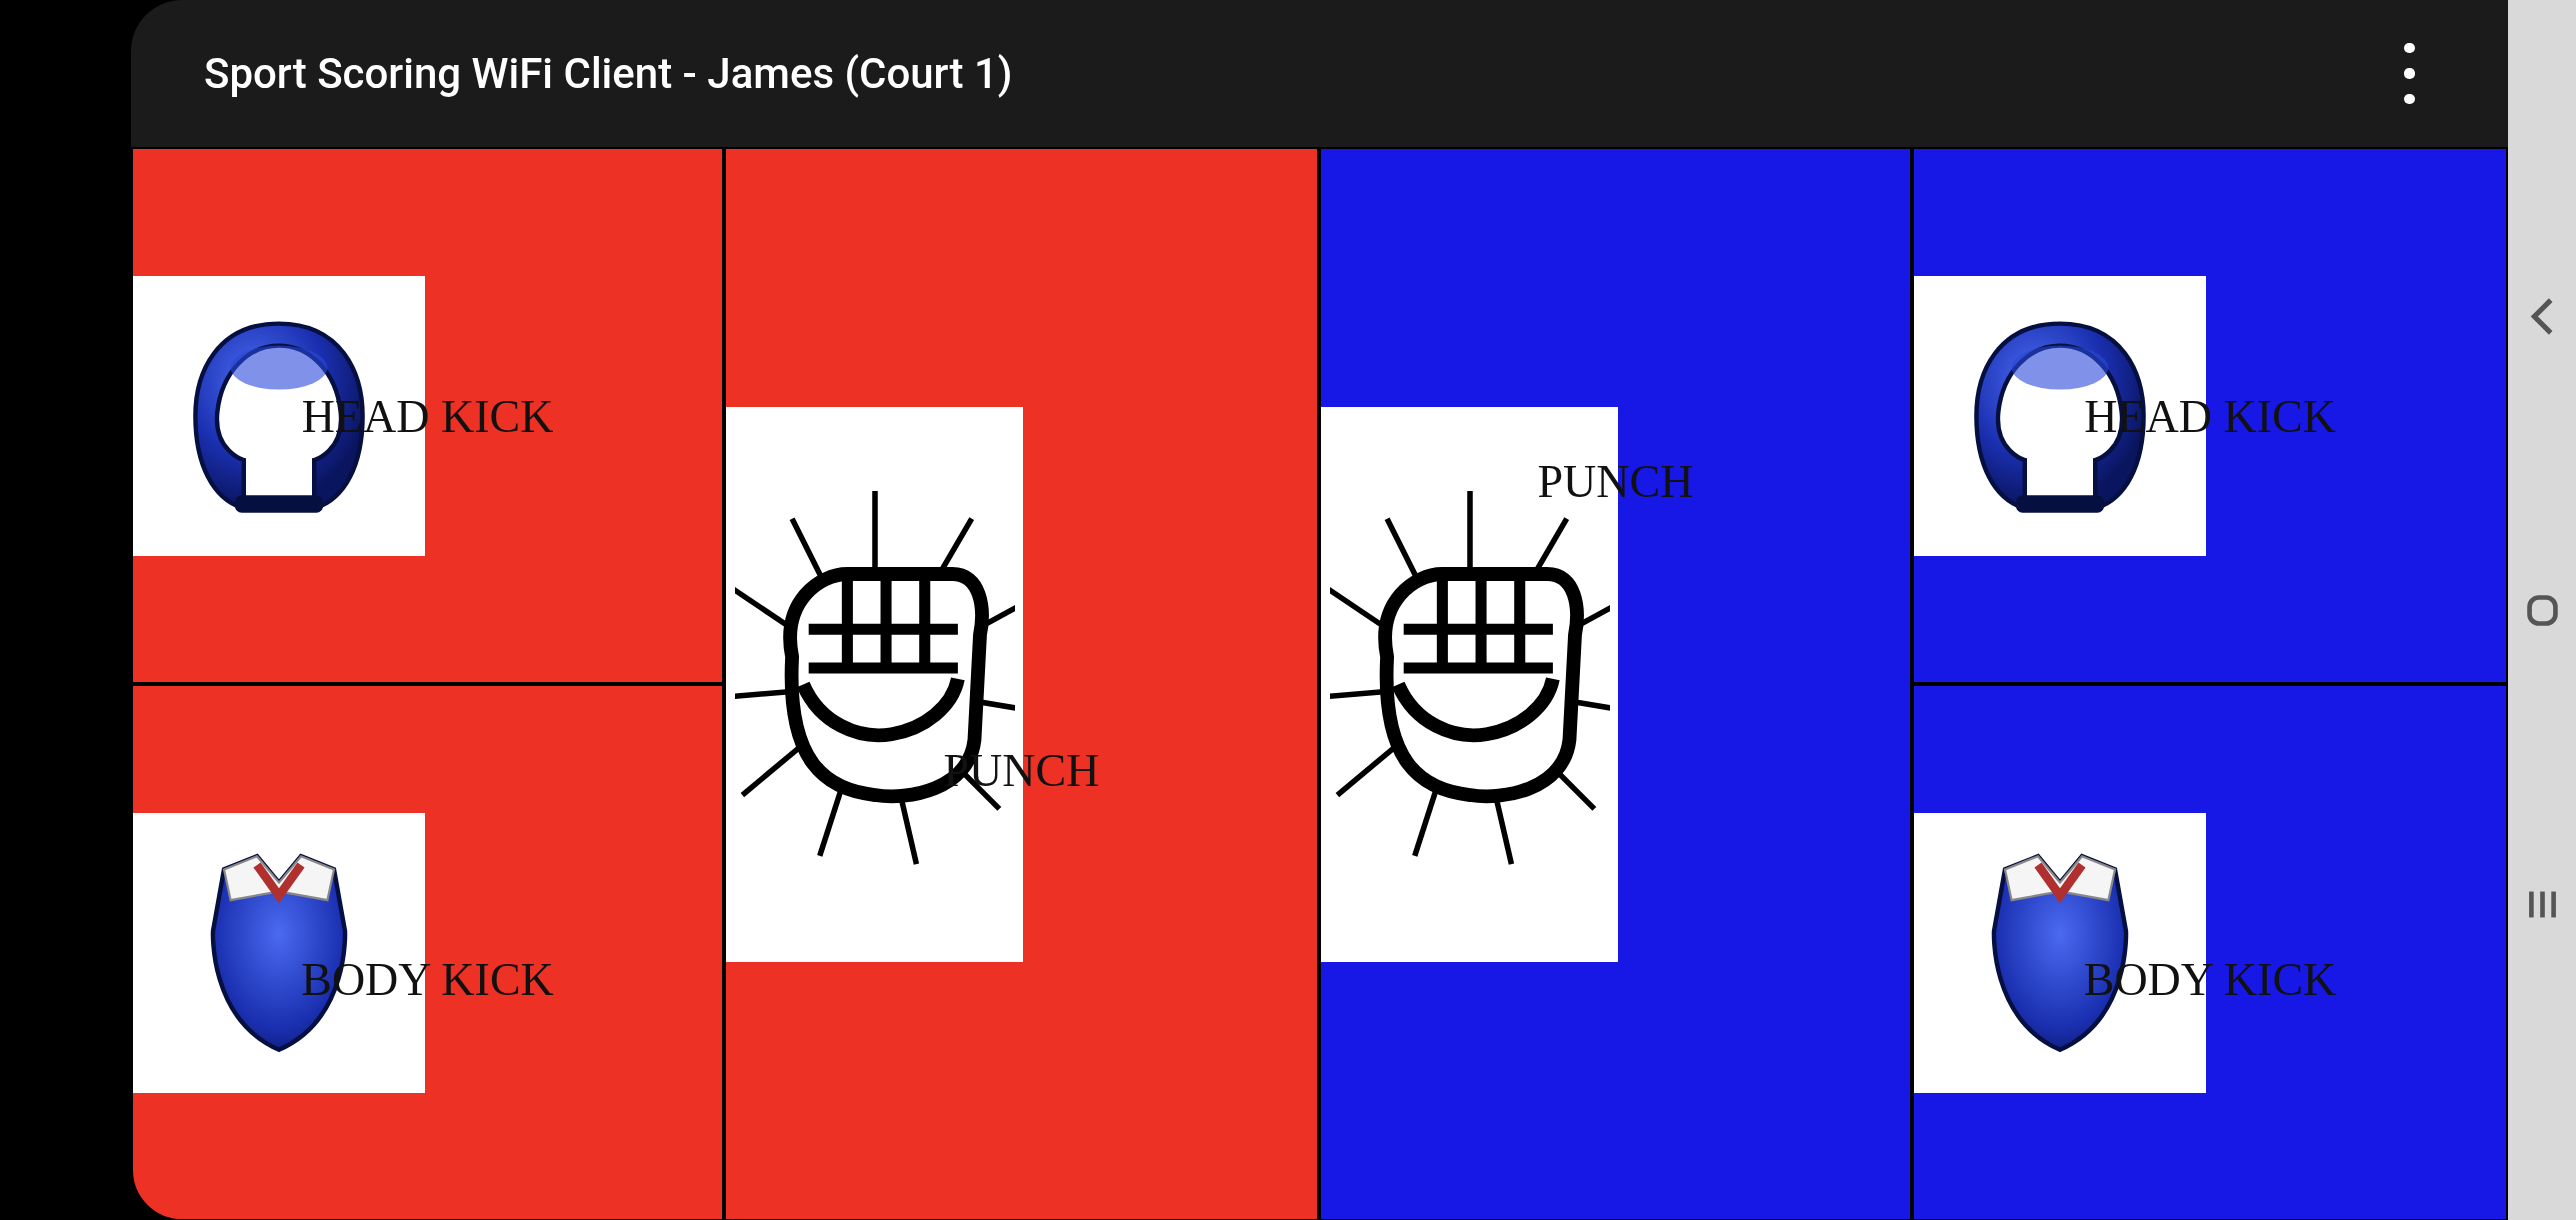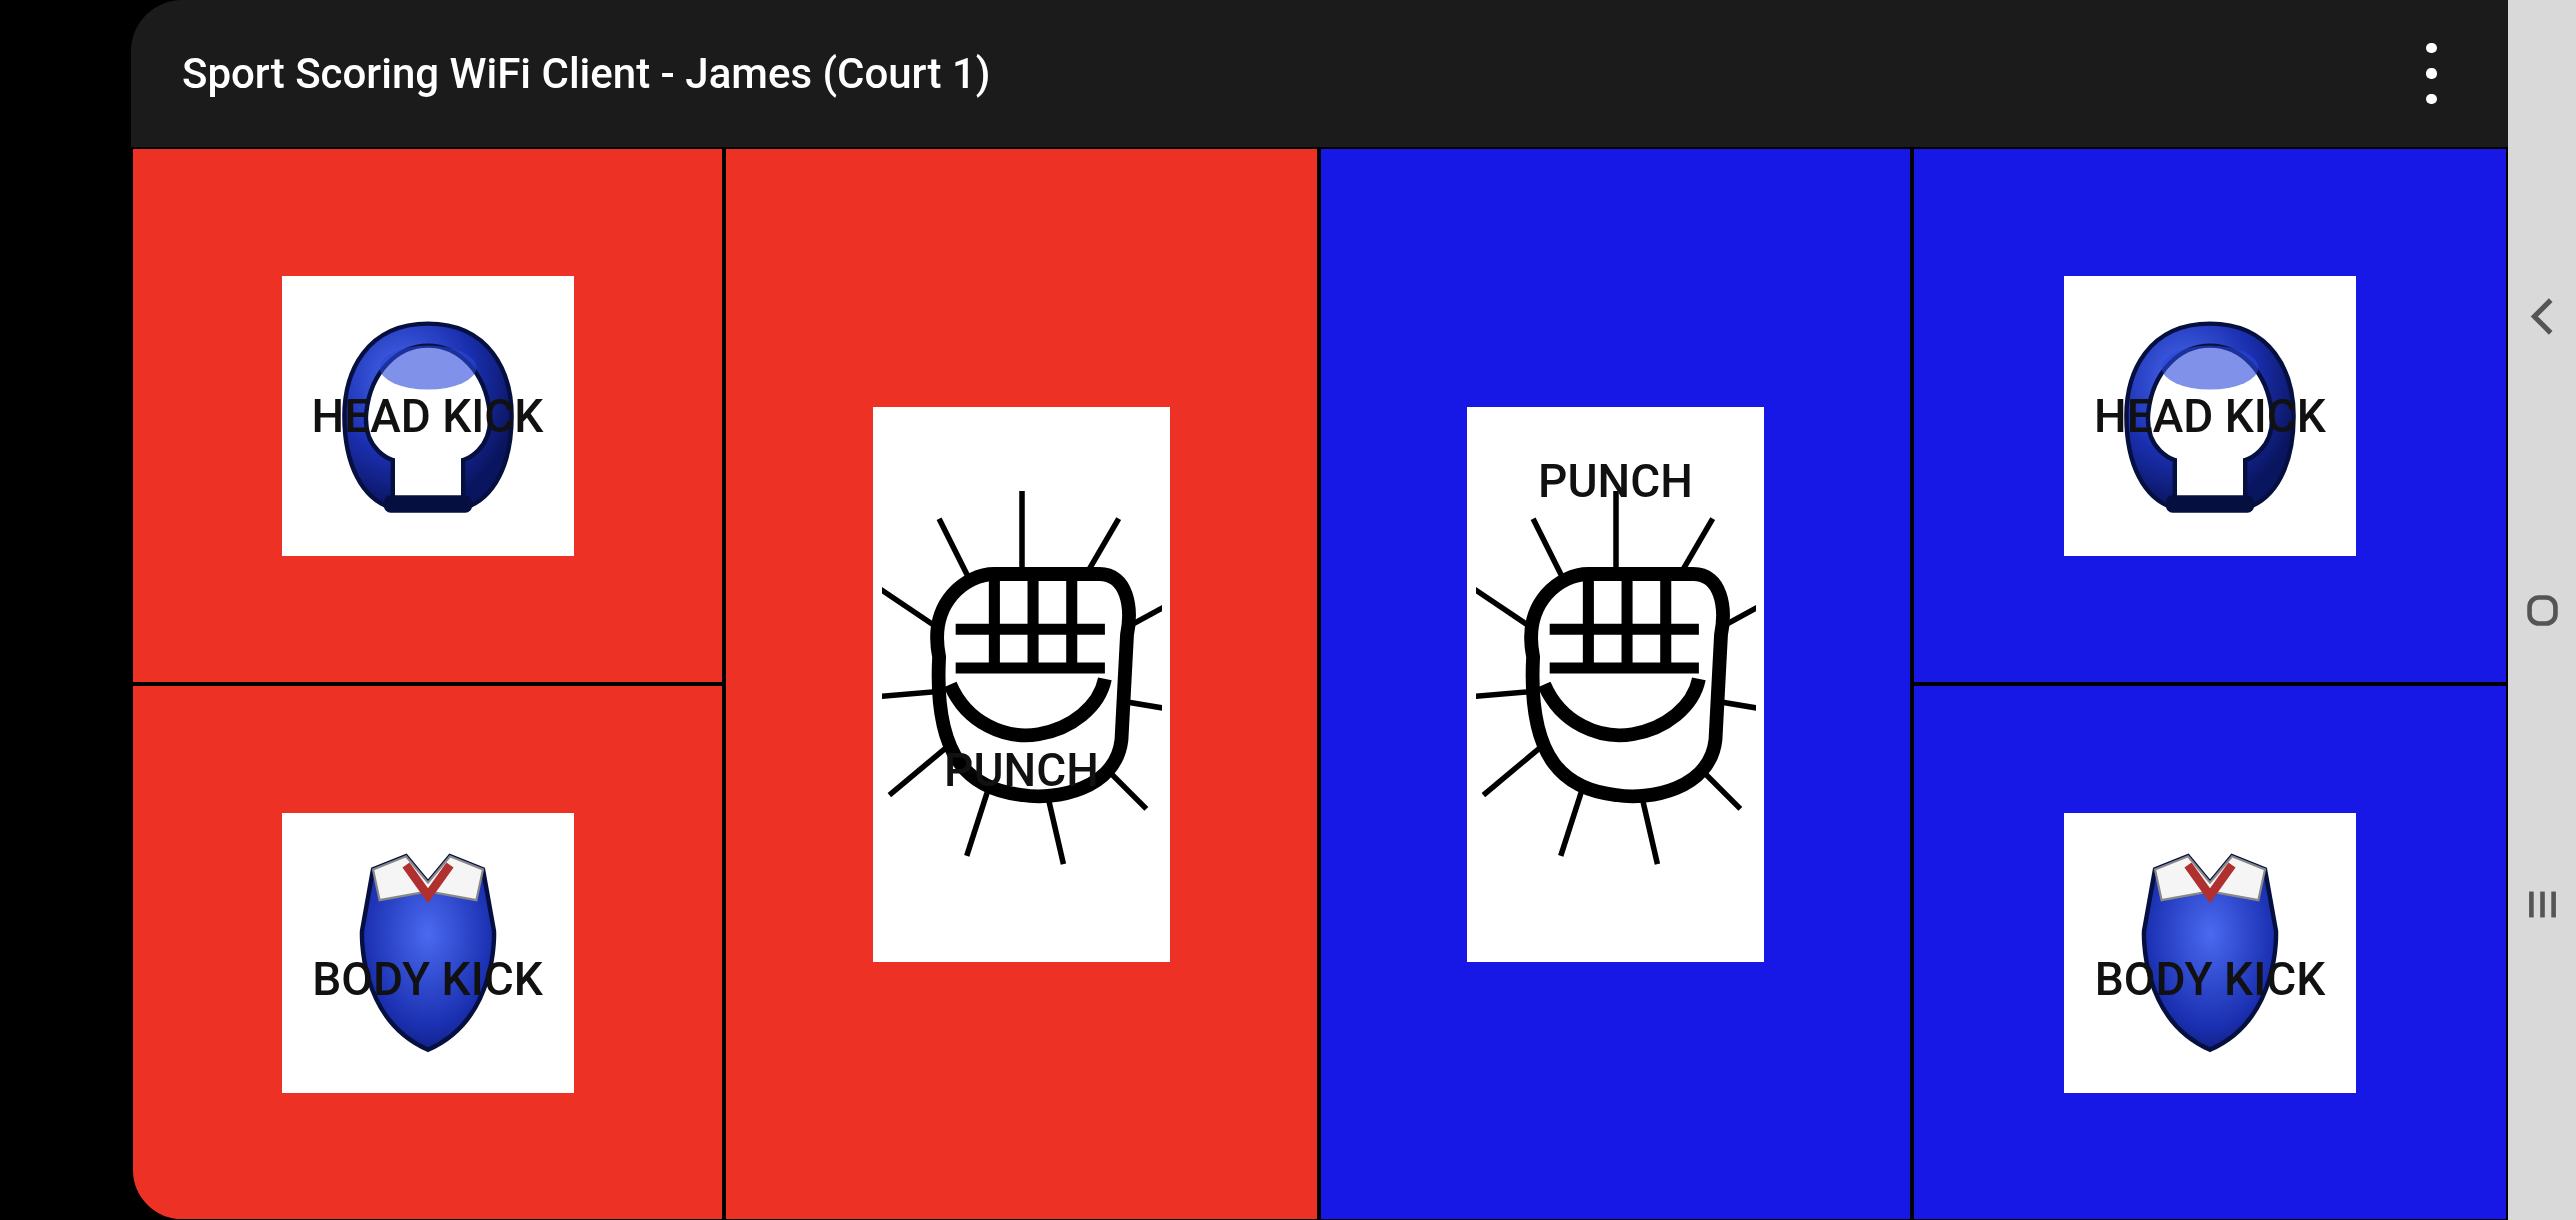--- a/index.html
+++ b/index.html
@@ -30,21 +30,21 @@
     width: 2377px;
     height: 1220px;
     background: #000;
   }
   .topbar {
     height: 147px;
     background: #1b1b1b;
     border-top-left-radius: 51px;
     display: flex;
     align-items: center;
-    padding: 0 51px;
+    padding: 0 73px;
     color: #fff;
     font-size: 42px;
     position: relative;
   }
   .topbar .title { flex: 1; font-weight: 500; }
   .more {
     width: 51px; height: 102px;
     display: flex; flex-direction: column;
     align-items: center; justify-content: center;
     gap: 15.3px;
@@ -61,22 +61,23 @@
     height: 1074px;
     display: grid;
     grid-template-columns: 593px 595px 593px 596px;
     grid-template-rows: 1fr 1fr;
   }
   .cell {
     position: relative;
     border: 2.5px solid #000;
     display: flex;
     align-items: center;
-    justify-content: center;
+    justify-content: flex-start;
     overflow: hidden;
+    font-family: Liberation Serif, serif;
   }
   .red { background: #ed3125; }
   .blue { background: #1818e6; }
   .punch-red { grid-row: 1 / span 2; }
   .punch-blue { grid-row: 1 / span 2; }
   .bl-round { border-bottom-left-radius: 51px; }
   .imgbox {
     background: #fff;
     display: flex;
     align-items: center;

